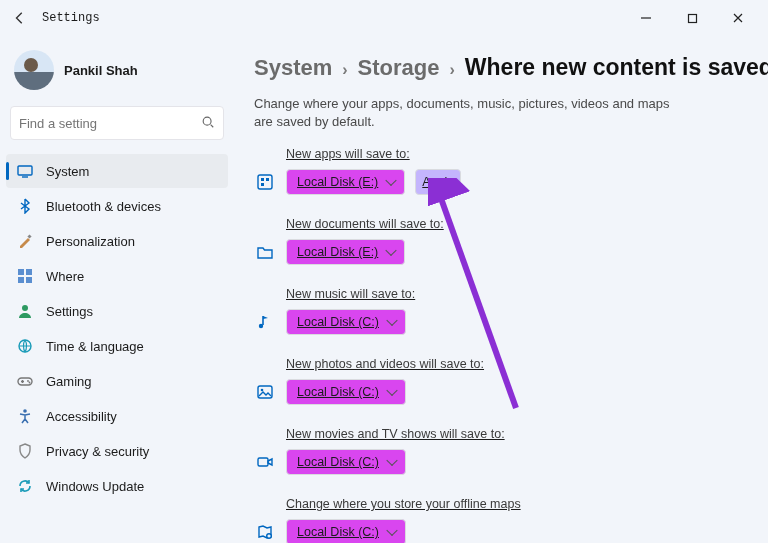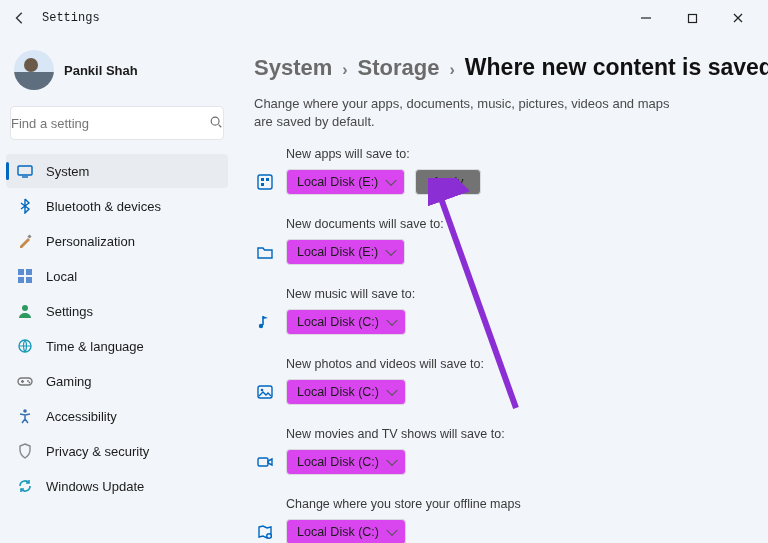--- a/index.html
+++ b/index.html
@@ -56,21 +56,21 @@
     background:#6b5a4a;
   }
   .profile-name { font-weight:600; font-size:13px; }
   .search-wrap {
     margin: 2px 4px 10px 4px;
     background:#fff;
     border:1px solid #e4e4e9;
     border-radius:4px;
     height:34px;
     display:flex; align-items:center;
-    padding: 0 0;
+    padding: 0 8px;
   }
   .search-wrap input {
     border:none; outline:none; background:none;
     flex:1; font-size:13px; color:#606060;
   }
   .nav { display:flex; flex-direction:column; gap:1px; margin-top:4px;}
   .nav-item {
     display:flex; align-items:center; gap:12px;
     padding: 8px 10px;
     border-radius:4px;
@@ -94,21 +94,21 @@
   .breadcrumb {
     display:flex; align-items:baseline; gap:10px;
     font-size:22px; font-weight:600; color:#6b6b6b;
     margin-bottom:14px;
     white-space:nowrap;
   }
   .breadcrumb .crumb { color:#6b6b6b; }
   .breadcrumb .current { color:#111; font-size:23px; }
   .chev { font-size:16px; color:#7a7a7a; }
   .desc { font-size:13px; color:#4a4a4a; max-width:420px; line-height:1.4; margin-bottom:16px;}
-  .setting-row { margin-bottom:22px; }
+  .setting-row { margin-bottom:22px;text-decoration:underline; }
   .setting-label { font-size:12.5px; color:#3a3a3a; margin-bottom:8px; padding-left:32px; }
   .setting-ctrl { display:flex; align-items:center; gap:10px; }
   .row-ico {
     width:22px; height:22px; display:flex; align-items:center; justify-content:center;
     color:#0067c0;
   }
   .select {
     background:#d946ef;
     border:1px solid #d9dbdf;
     border-radius:4px;
@@ -116,24 +116,24 @@
     font-size:12.5px;
     position:relative;
     min-width:98px;
   }
   .select::after{
     content:""; position:absolute; right:9px; top:50%;
     width:7px; height:7px; border-right:1.3px solid #555; border-bottom:1.3px solid #555;
     transform: translateY(-70%) rotate(45deg);
   }
   .apply-btn {
-    background:#737373;
+    background:#c4b5fd;
     border:1px solid #d9dbdf;
     border-radius:4px;
-    padding:5px 16px;
+    padding:5px 6px;
     font-size:12.5px;
   }
   
   .arrow-overlay {
     position:absolute;
     left: 428px; top: 178px;
     width: 120px; height: 250px;
     pointer-events:none;
   }
 </style>
@@ -213,21 +213,21 @@
         </div>
         <div class="nav-item">
           <span class="nav-ico">
             <svg width="16" height="16" viewBox="0 0 16 16">
               <rect x="1" y="1" width="6" height="6" fill="#5a8ed0"></rect>
               <rect x="9" y="1" width="6" height="6" fill="#5a8ed0"></rect>
               <rect x="1" y="9" width="6" height="6" fill="#5a8ed0"></rect>
               <rect x="9" y="9" width="6" height="6" fill="#5a8ed0"></rect>
             </svg>
           </span>
-          <span>Local</span>
+          <span>Where</span>
         </div>
         <div class="nav-item">
           <span class="nav-ico">
             <svg width="16" height="16" viewBox="0 0 16 16">
               <circle cx="8" cy="5" r="3" fill="#2e9a62"></circle>
               <path d="M2 15c0-3 3-5 6-5s6 2 6 5" fill="#2e9a62"></path>
             </svg>
           </span>
           <span>Settings</span>
         </div>

